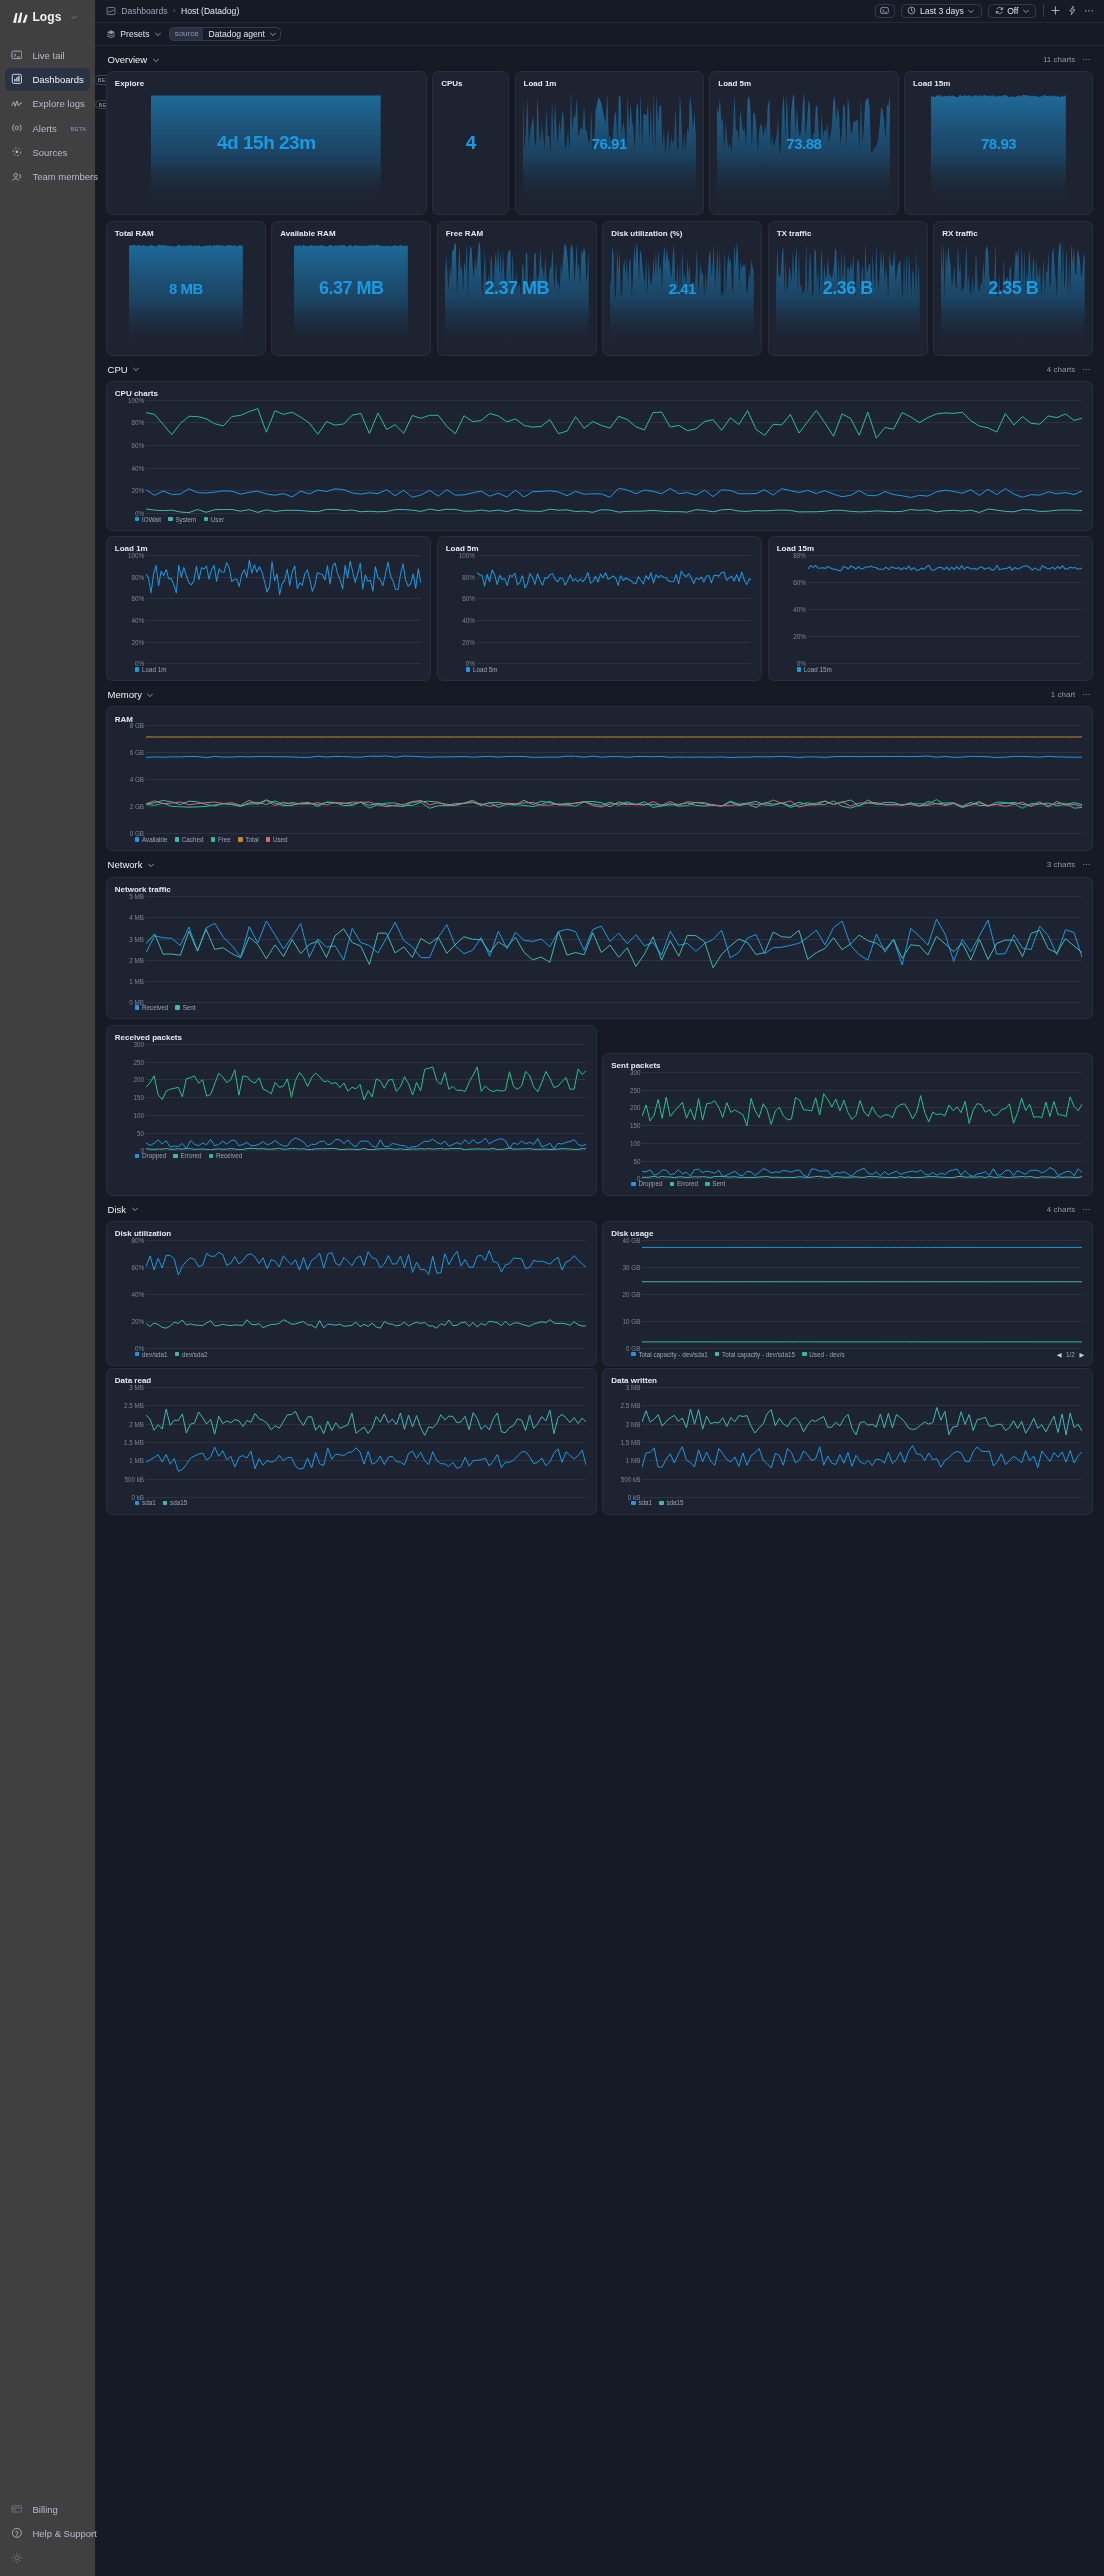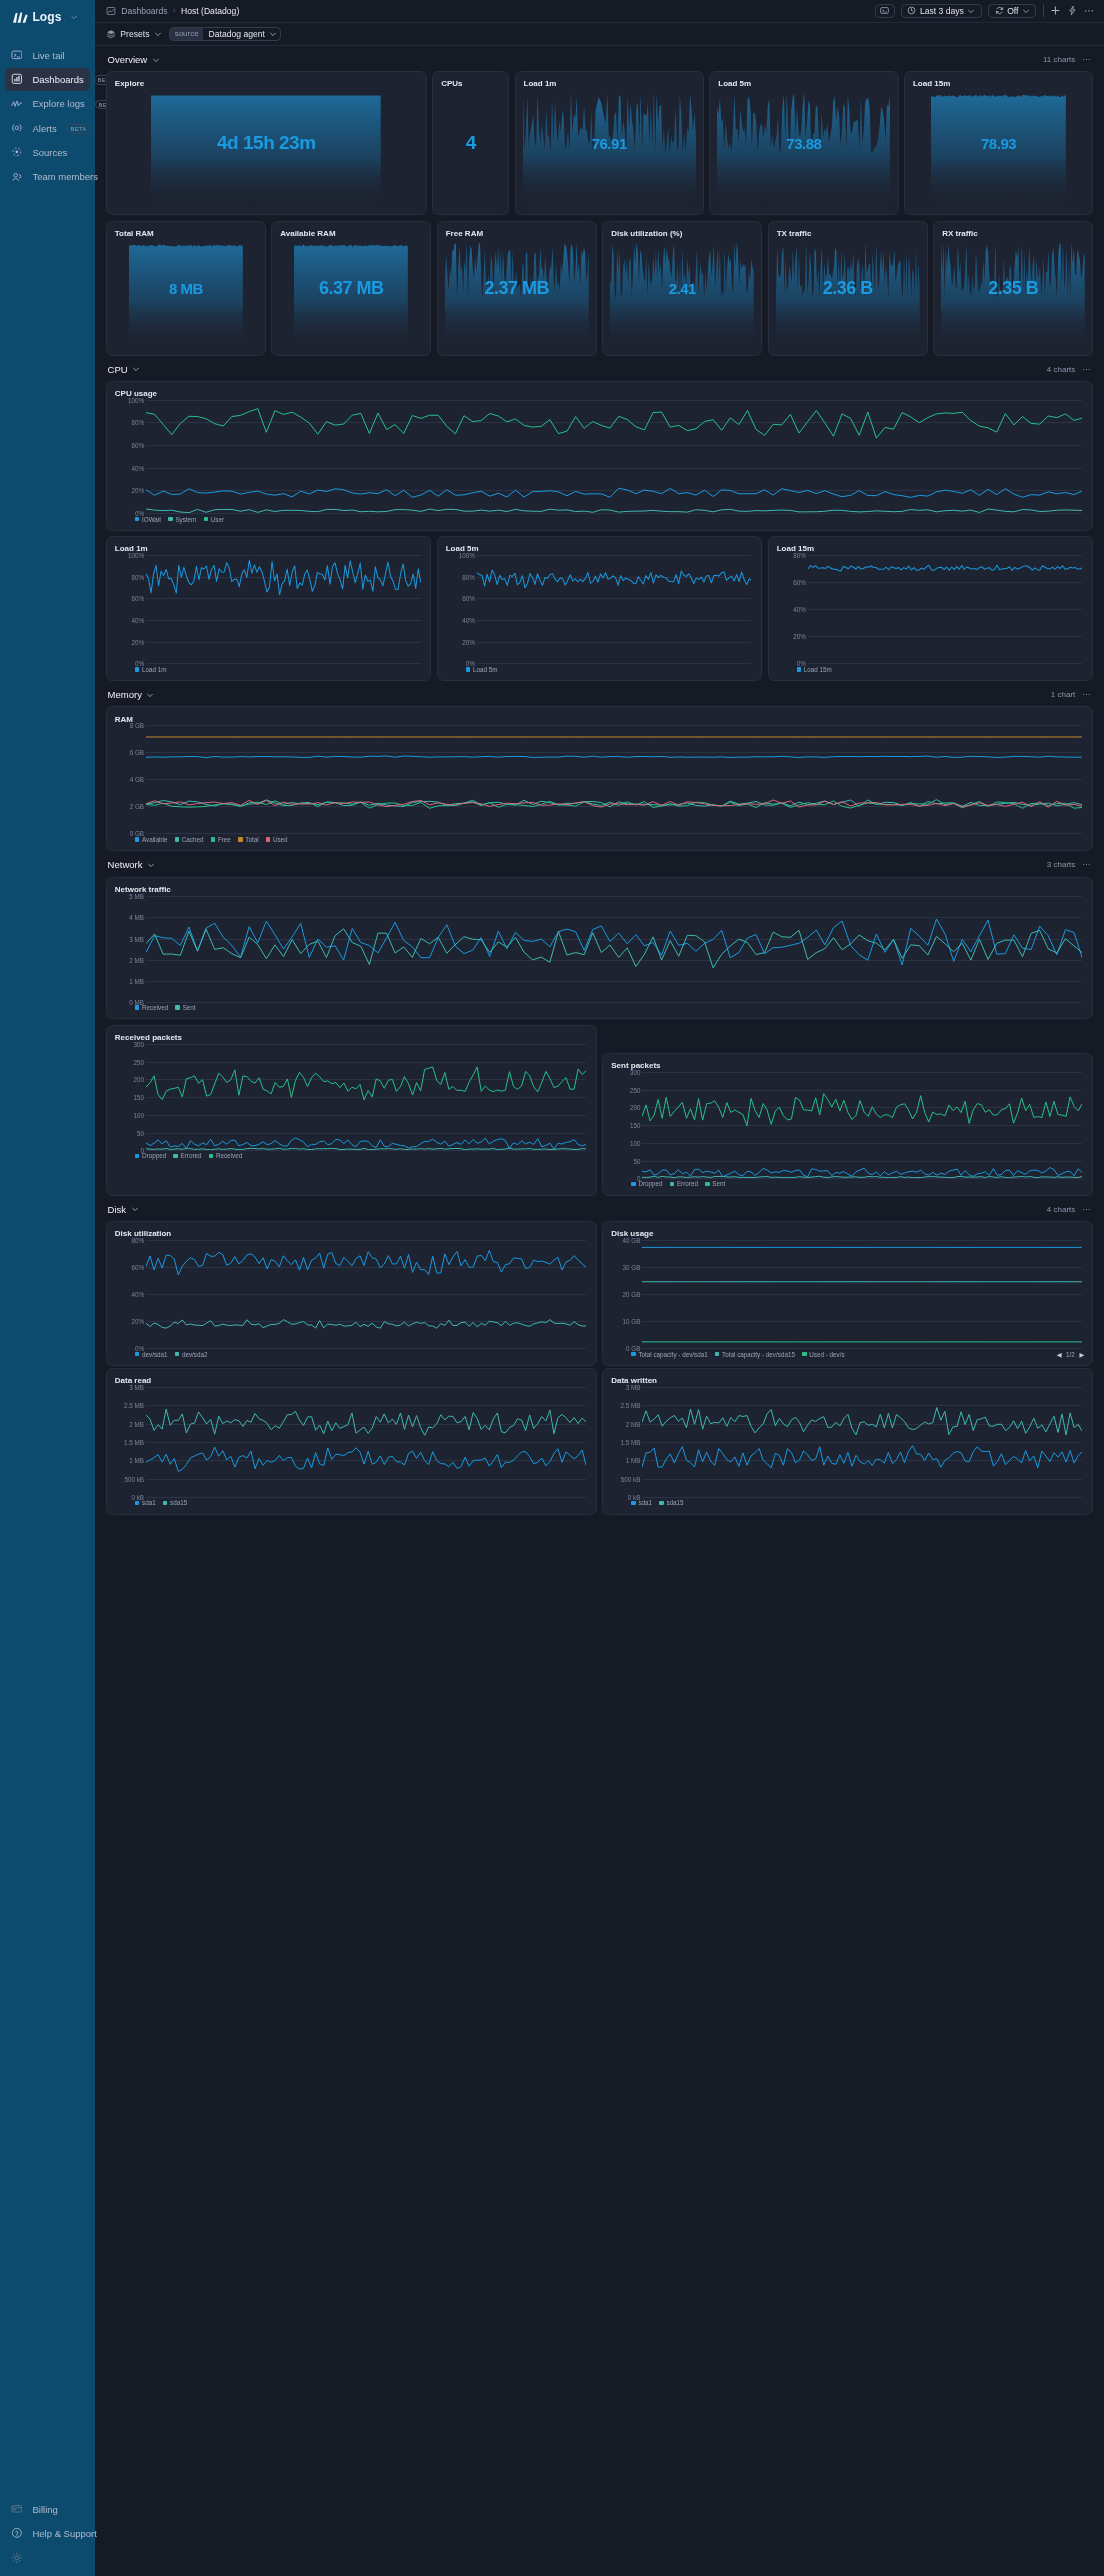--- a/index.html
+++ b/index.html
@@ -8,21 +8,21 @@
     background: #151a25;
     font-family: "Liberation Sans", sans-serif;
     color: #c6cbd9;
     overflow: hidden;
   }
   .app { display: flex; width: 1104px; height: 2576px; }
 
   
   .sidebar {
     width: 95px; min-width: 95px; height: 2576px;
-    background: #0c4a6e;
+    background: #404040;
     display: flex; flex-direction: column;
     position: relative;
   }
   .brand {
     display: flex; align-items: center; gap: 4.5px;
     padding: 10px 0 9px 12.6px;
   }
   .brand-logo { width: 15.3px; height: 11.7px; display:block; }
   .brand-name { font-size: 12px; font-weight: 700; color: #eef1f7; letter-spacing: 0.1px; }
   .brand-caret { margin-left: 3.6px; color:#7b8499; display:flex; }
@@ -536,21 +536,21 @@
               </svg>
           </span>
         </div>
         <div class="section-right">
           <span>4 charts</span>
           <span class="dots">⋯</span>
         </div>
       </div>
       <div class="row" id="cpurow1">
           <div class="card chart-card" style="flex: 1 1 0%;">
-            <div class="card-title">CPU usage</div>
+            <div class="card-title">CPU charts</div>
             <div class="plot" style="height: 113px;">
               <div class="ylabels">
                 <div class="ylab" style="top:0px">100%</div>
                 <div class="ylab" style="top:22.5px">80%</div>
                 <div class="ylab" style="top:45px">60%</div>
                 <div class="ylab" style="top:68px">40%</div>
                 <div class="ylab" style="top:90px">20%</div>
                 <div class="ylab" style="top:113px">0%</div>
               </div>
               <div class="grid-line" style="top:0px"></div>

